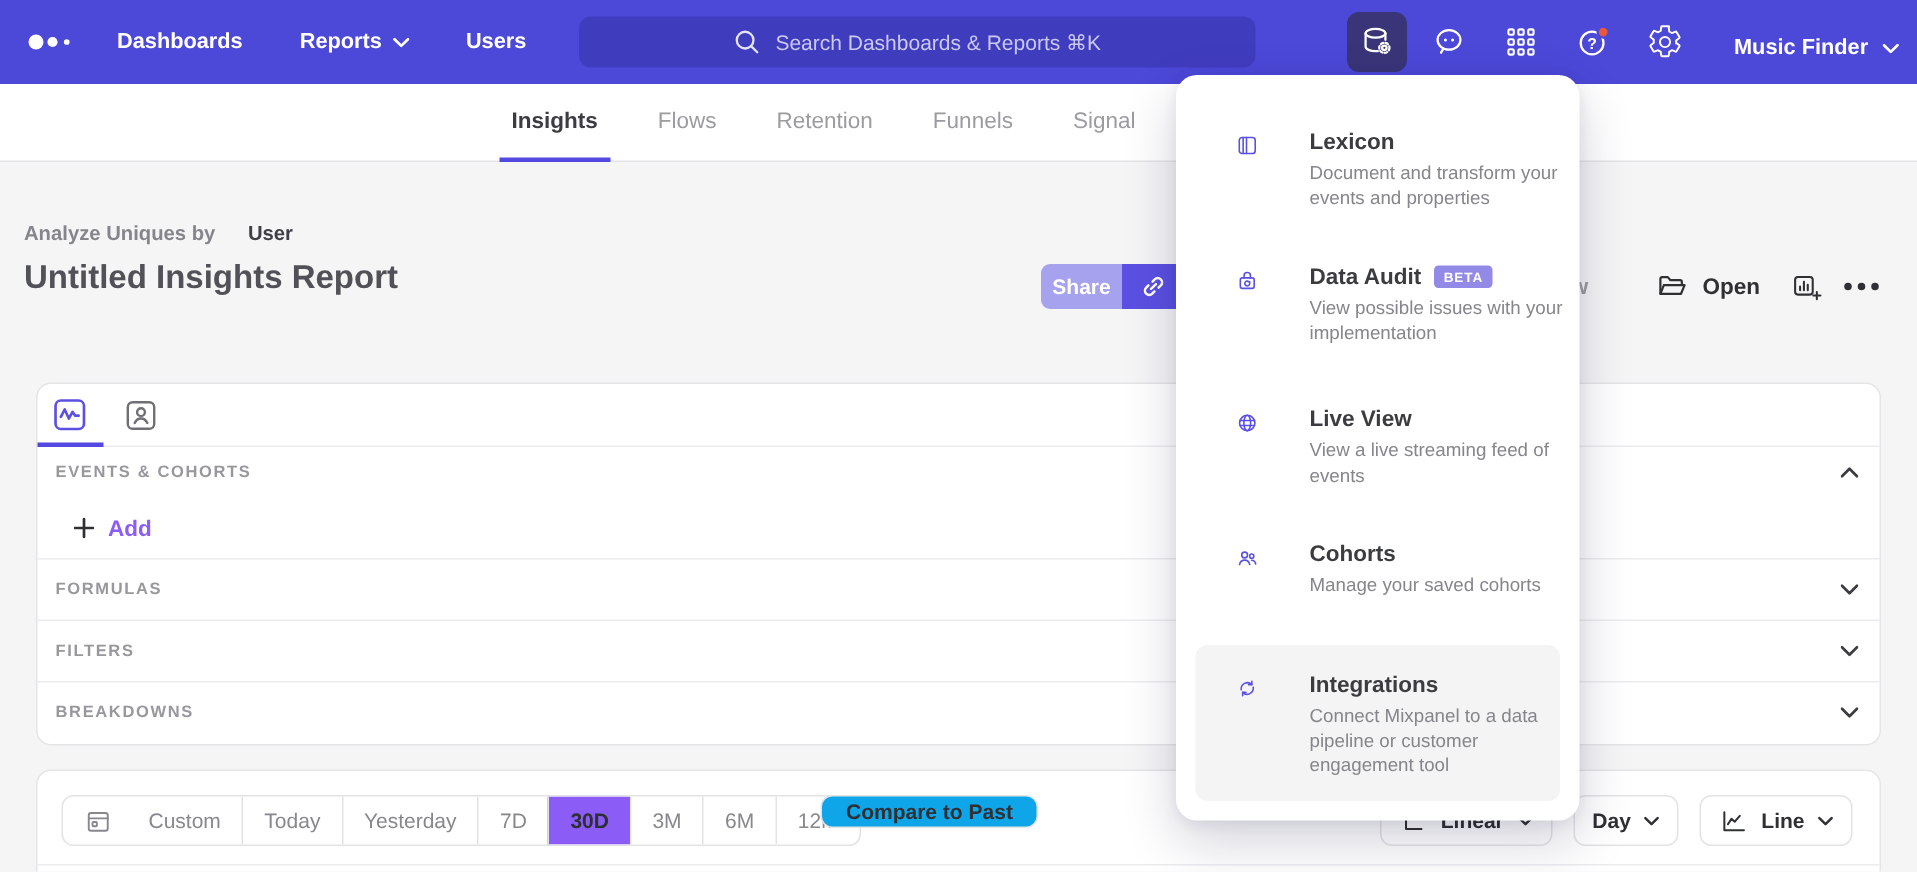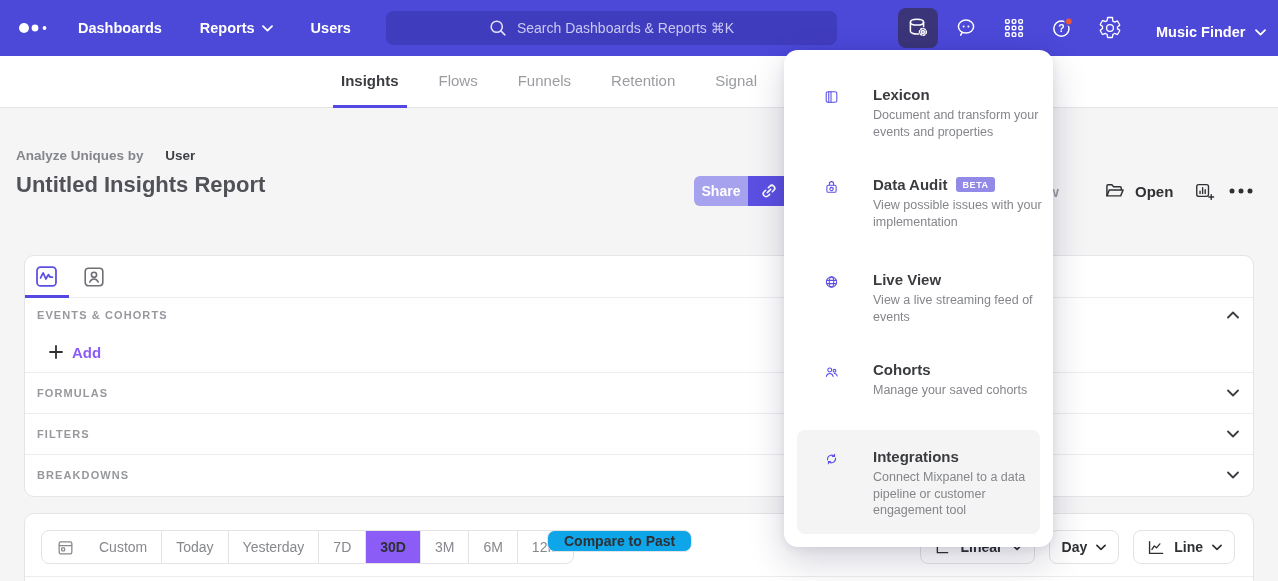--- a/index.html
+++ b/index.html
@@ -180,24 +180,24 @@
 
 <div class="tabbar">
   <div class="tabs">
     <div class="tab active">
         <span>Insights</span>
       </div>
     <div class="tab">
         <span>Flows</span>
       </div>
     <div class="tab">
+        <span>Retention</span>
+      </div>
+    <div class="tab">
         <span>Funnels</span>
-      </div>
-    <div class="tab">
-        <span>Retention</span>
       </div>
     <div class="tab">
         <span>Signal</span>
       </div>
     <div class="tab">
         <span>Impact</span>
       </div>
   </div>
 </div>
 

